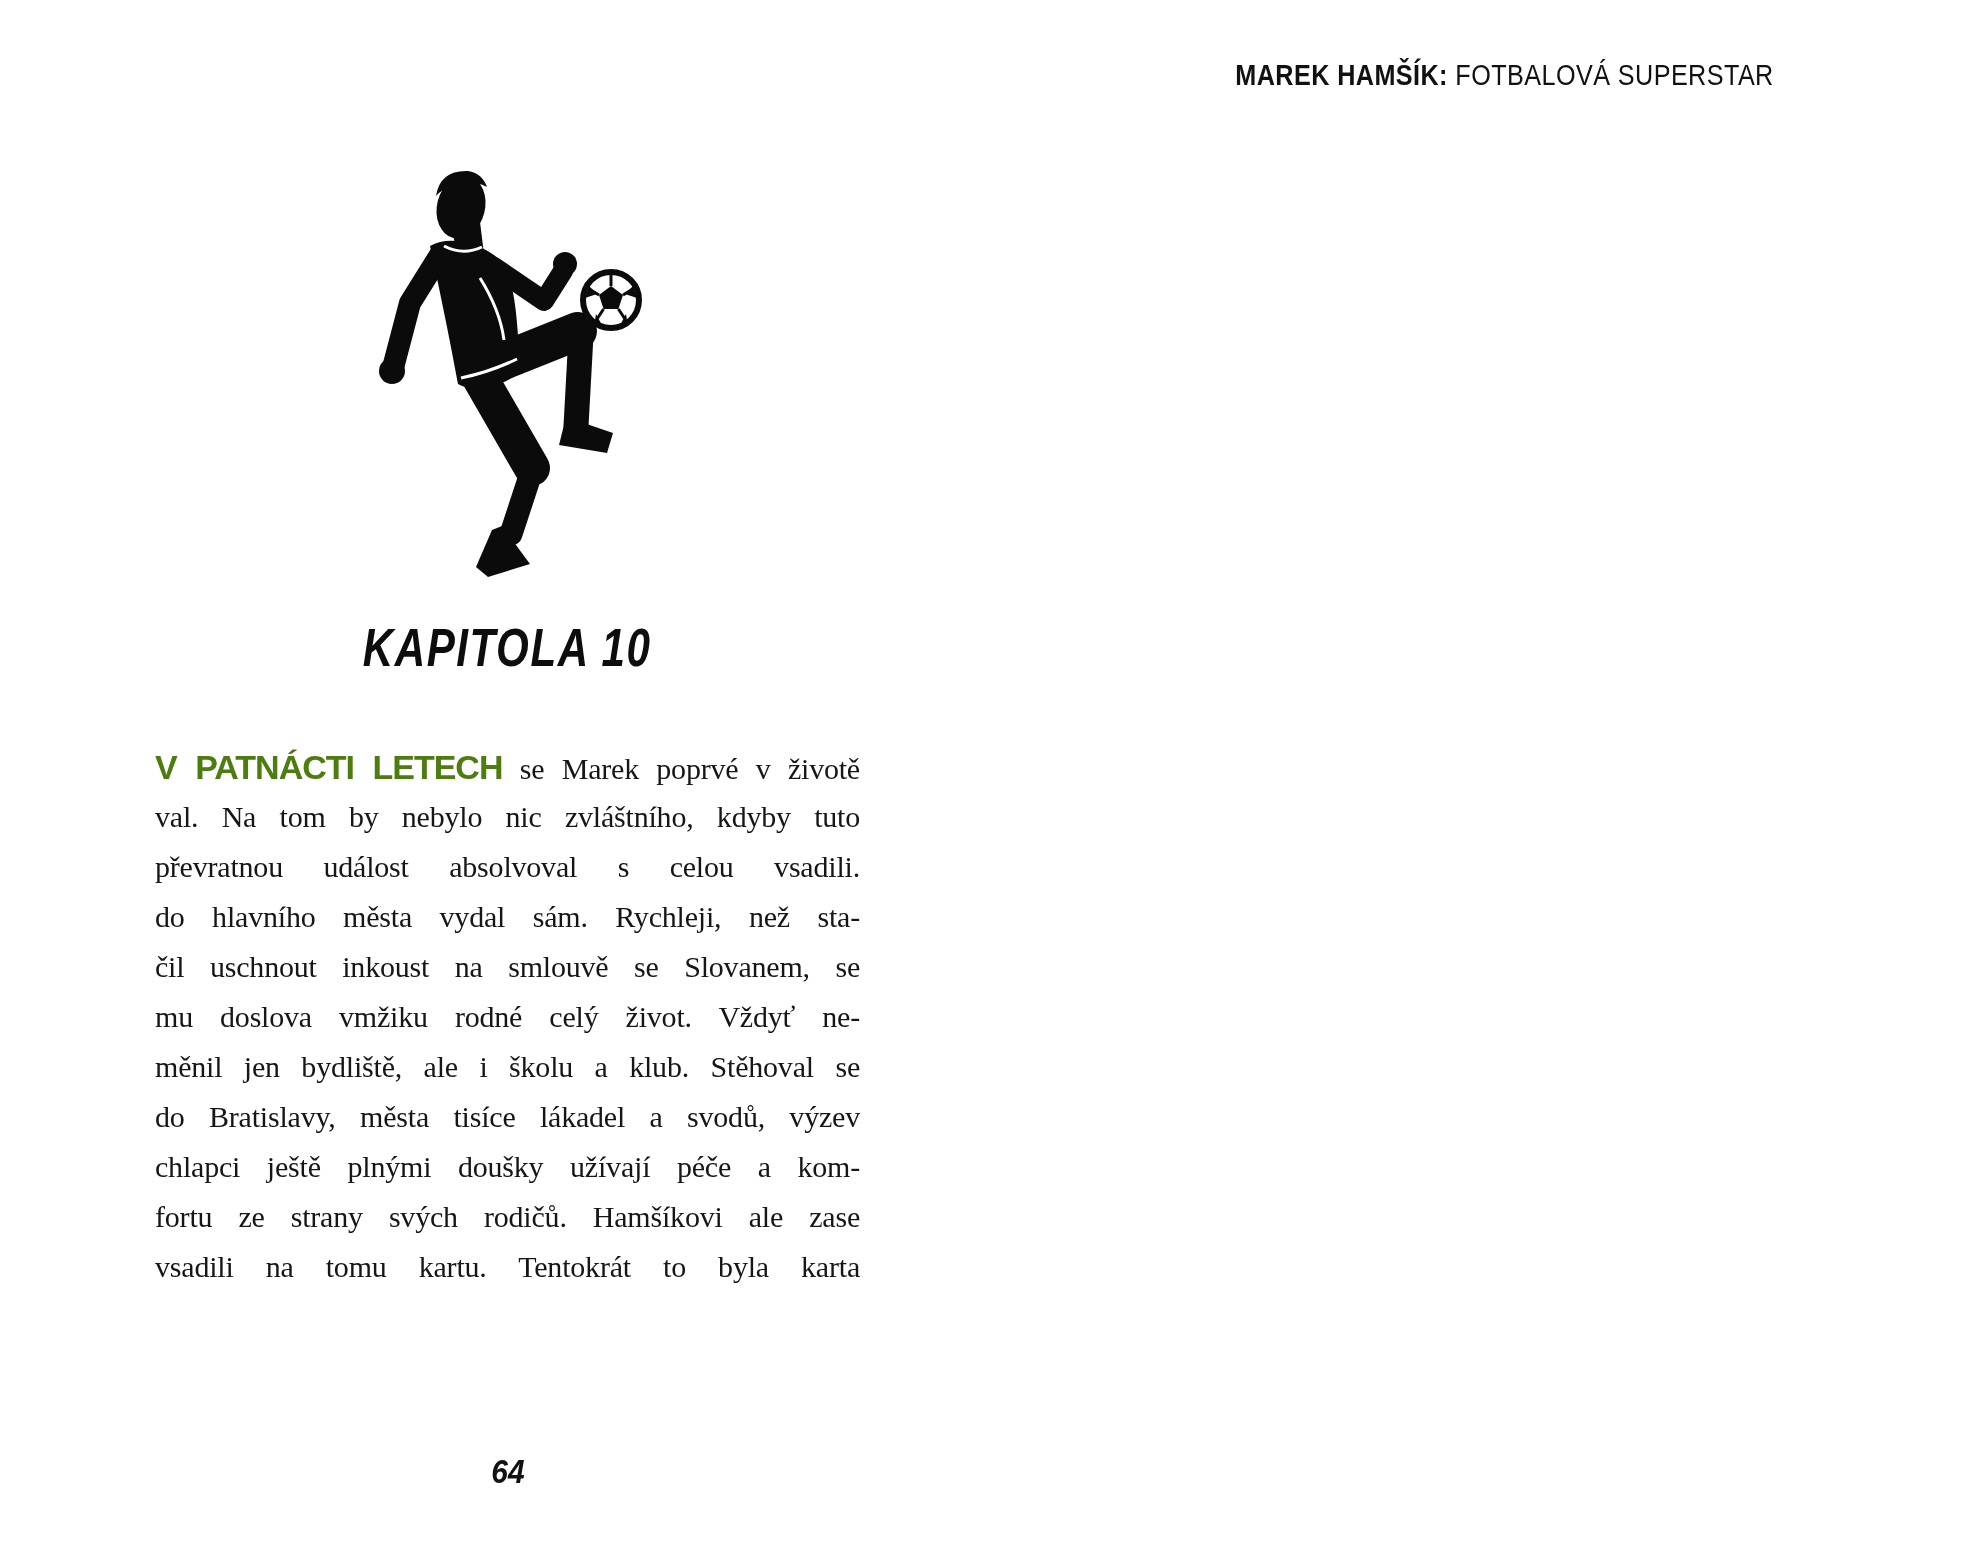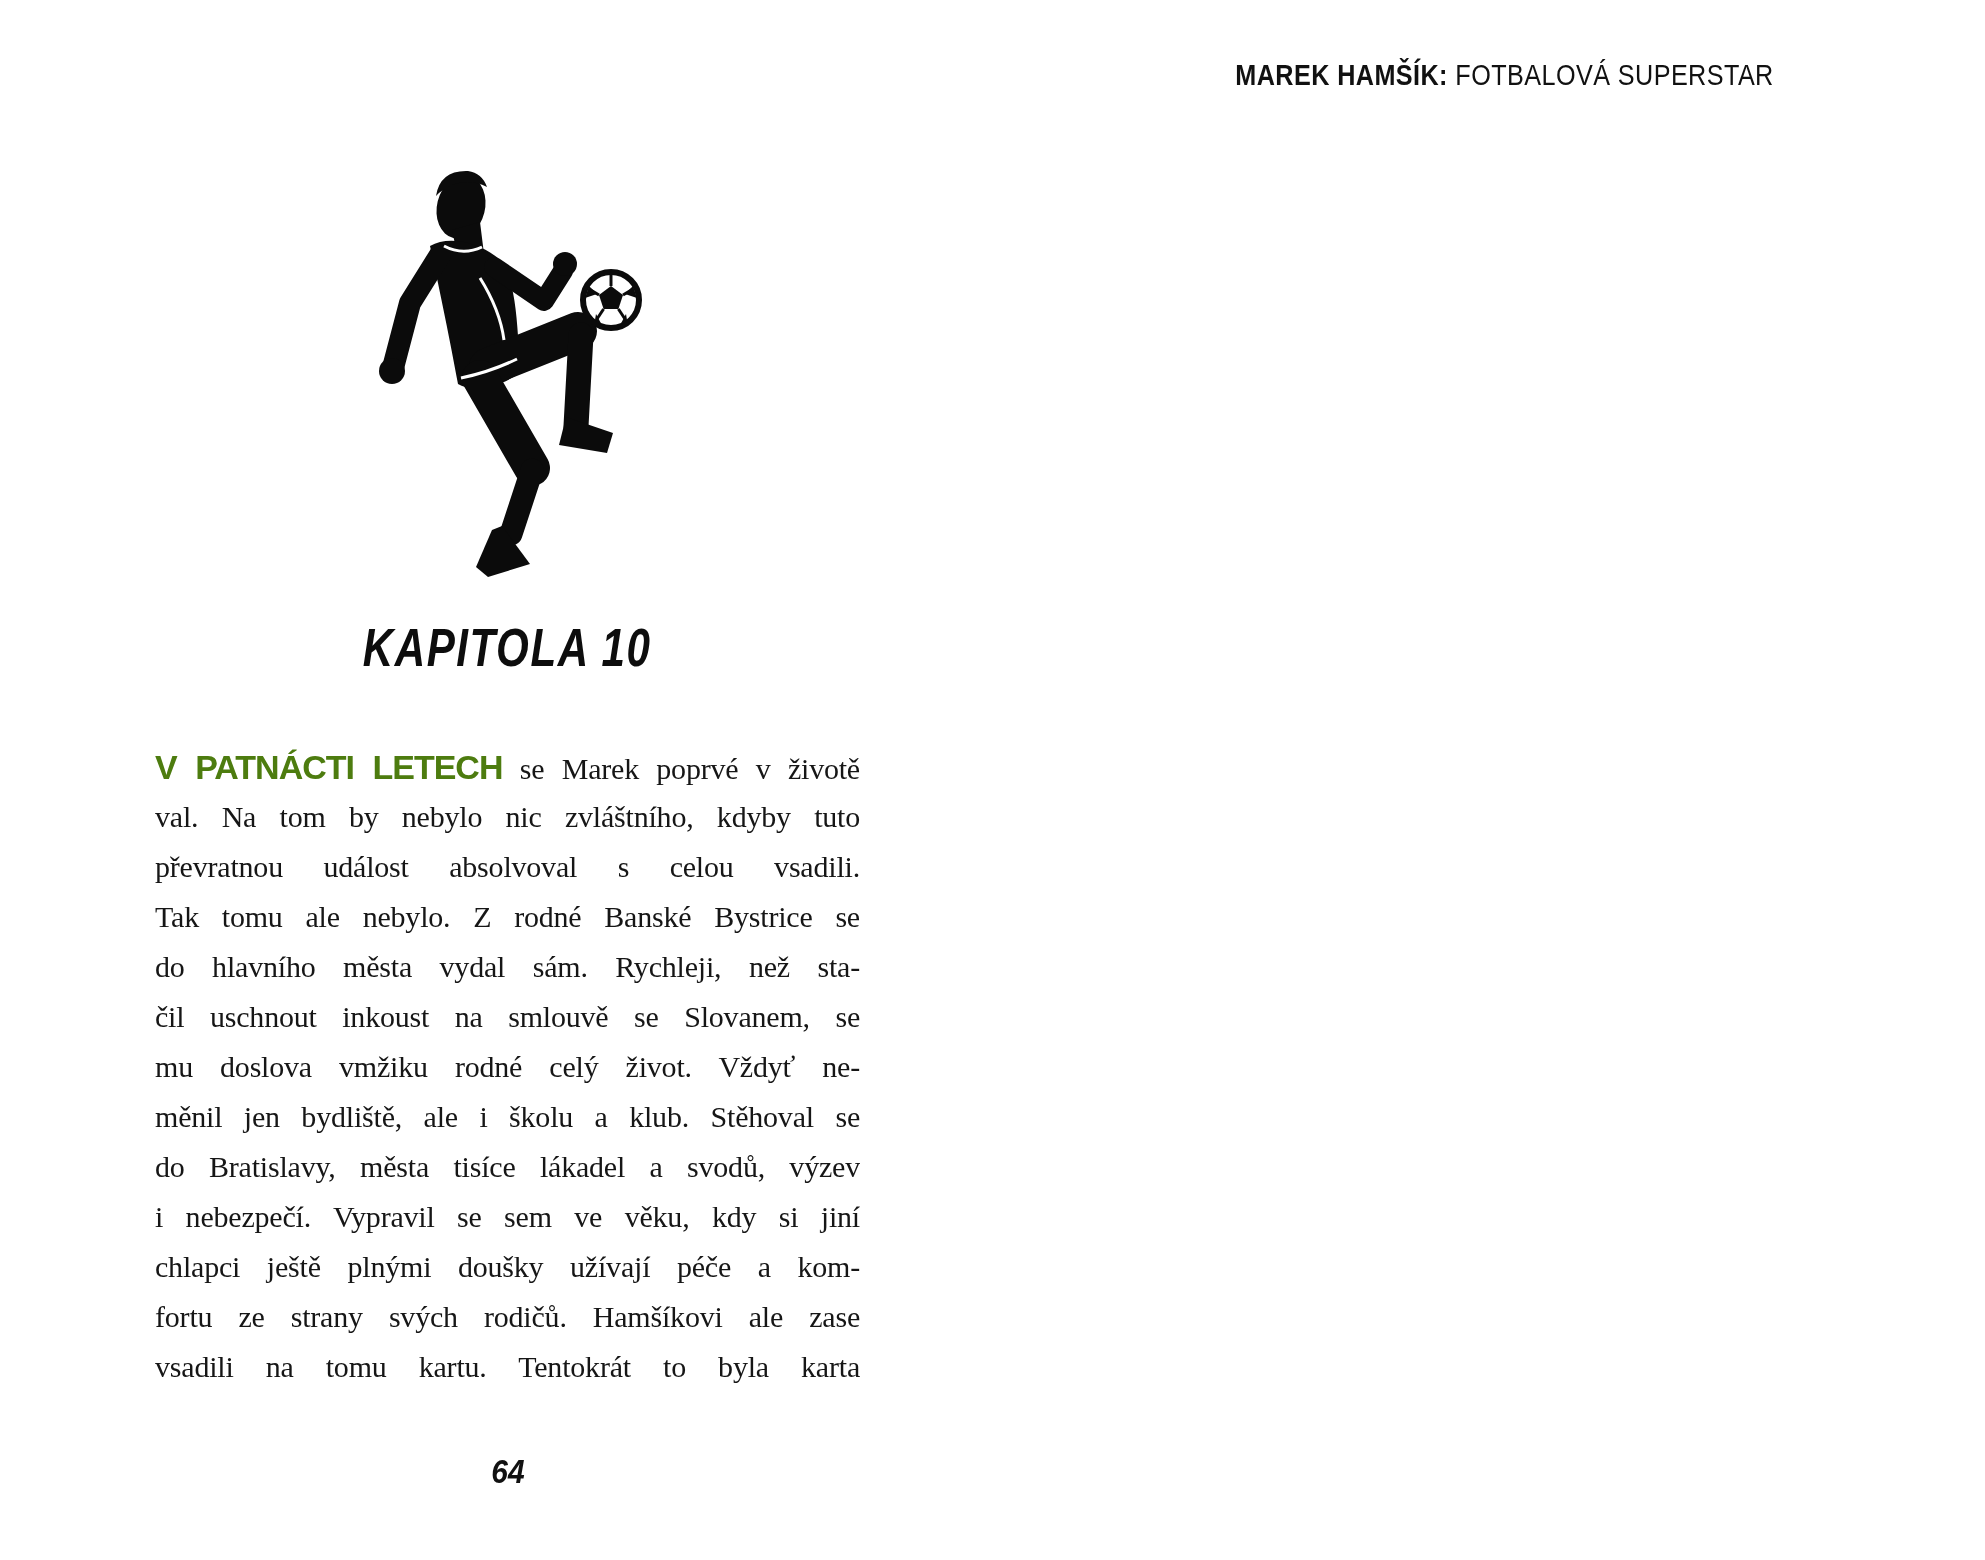--- a/index.html
+++ b/index.html
@@ -113,27 +113,25 @@
     </div>
 
     <div class="body-text body-left">
       <div class="tline">
         <span class="leadin">V PATNÁCTI LETECH</span>
         <span>se Marek poprvé v životě stěho-</span>
       </div>
       <div>
           <div class="tline">val. Na tom by nebylo nic zvláštního, kdyby tuto</div>
           <div class="tline">převratnou událost absolvoval s celou vsadili.</div>
-          <div class="tline">Tak tomu ale nebylo. Z rodné Banské Bystrice se</div>
           <div class="tline">do hlavního města vydal sám. Rychleji, než sta-</div>
           <div class="tline">čil uschnout inkoust na smlouvě se Slovanem, se</div>
           <div class="tline">mu doslova vmžiku rodné celý život. Vždyť ne-</div>
           <div class="tline">měnil jen bydliště, ale i školu a klub. Stěhoval se</div>
           <div class="tline">do Bratislavy, města tisíce lákadel a svodů, výzev</div>
-          <div class="tline">i nebezpečí. Vypravil se sem ve věku, kdy si jiní</div>
           <div class="tline">chlapci ještě plnými doušky užívají péče a kom-</div>
           <div class="tline">fortu ze strany svých rodičů. Hamšíkovi ale zase</div>
           <div class="tline">vsadili na tomu kartu. Tentokrát to byla karta</div>
         </div>
     </div>
 
     <div class="page-num pn-left">
       <span class="condense">64</span>
     </div>
   </div>

